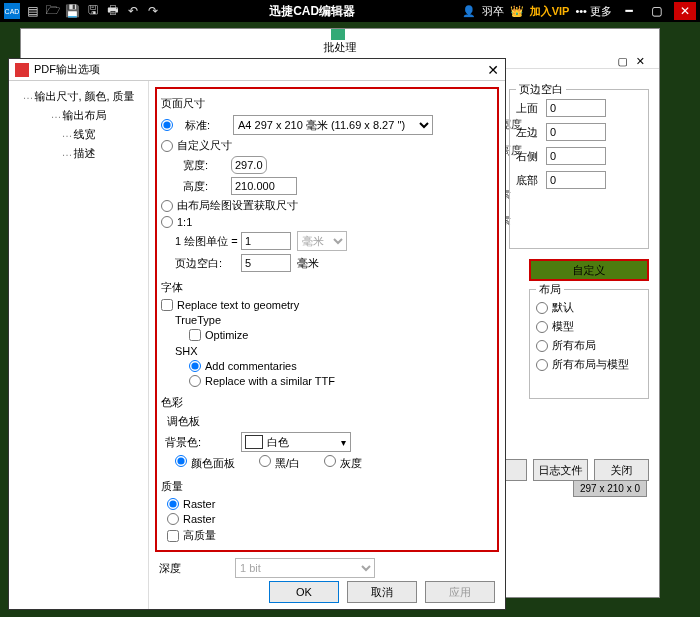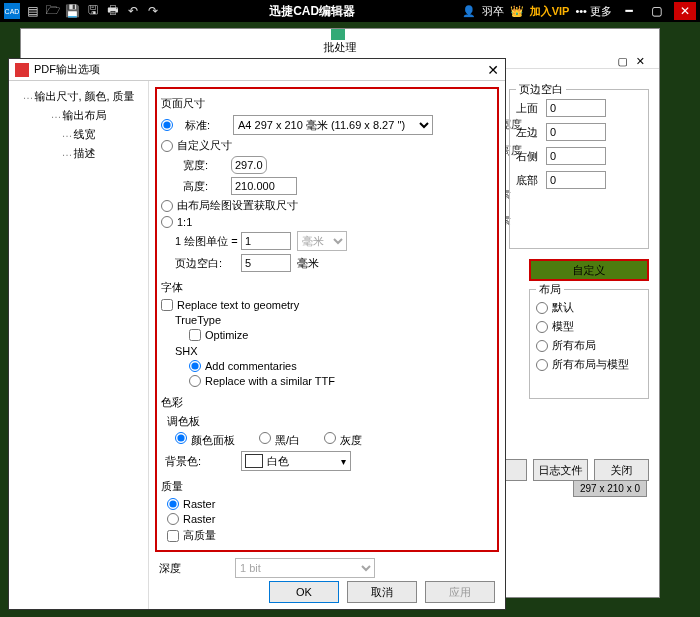--- a/index.html
+++ b/index.html
@@ -224,32 +224,32 @@
               <span>Add commentaries</span>
             </div>
           <div class="row" style="padding-left:14px">
               <input type="radio" class="radio" style="">
               <span>Replace with a similar TTF</span>
             </div>
         </div>
 
         <div class="group-title" style="margin-top:8px">色彩</div>
         <div style="padding-left:6px">调色板</div>
+        <div class="row">
+            <span class="lbl">背景色:</span>
+          <div class="col-select">
+              <span class="col-swatch" style="background:#fff"></span>
+              <span>白色</span>
+            </div>
+        </div>
         <div class="row" style="padding-left:14px;gap:24px">
           <span><input type="radio" class="radio" checked="" style=""><span>颜色面板</span></span>
           <span><input type="radio" class="radio" style=""><span>黑/白</span></span>
           <span><input type="radio" class="radio" style=""><span>灰度</span></span>
         </div>
-        <div class="row">
-            <span class="lbl">背景色:</span>
-          <div class="col-select">
-              <span class="col-swatch" style="background:#fff"></span>
-              <span>白色</span>
-            </div>
-        </div>
 
         <div class="group-title" style="margin-top:8px">质量</div>
         <div class="row" style="padding-left:6px">
             <input type="radio" class="radio" checked="" style="">
             <span>Raster</span>
           </div>
         <div class="row" style="padding-left:6px">
             <input type="radio" class="radio" style="">
             <span>Raster</span>
           </div>

